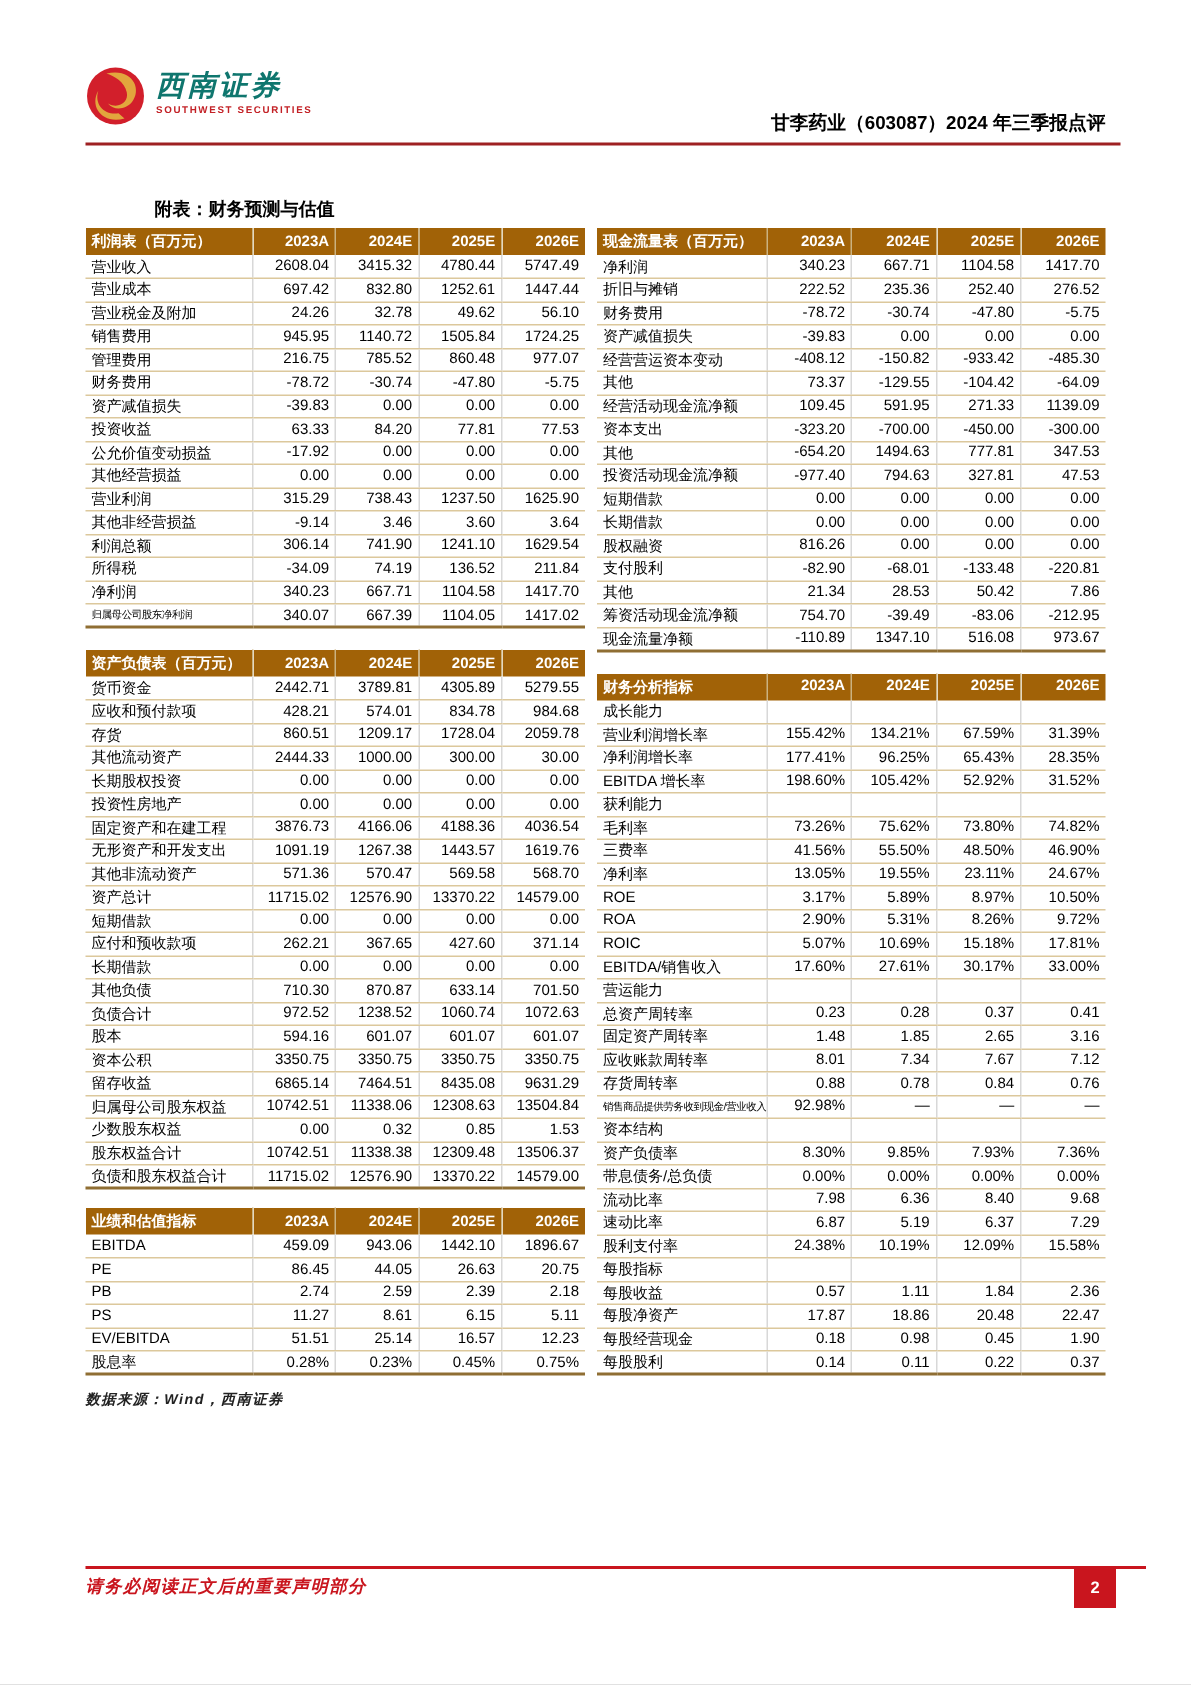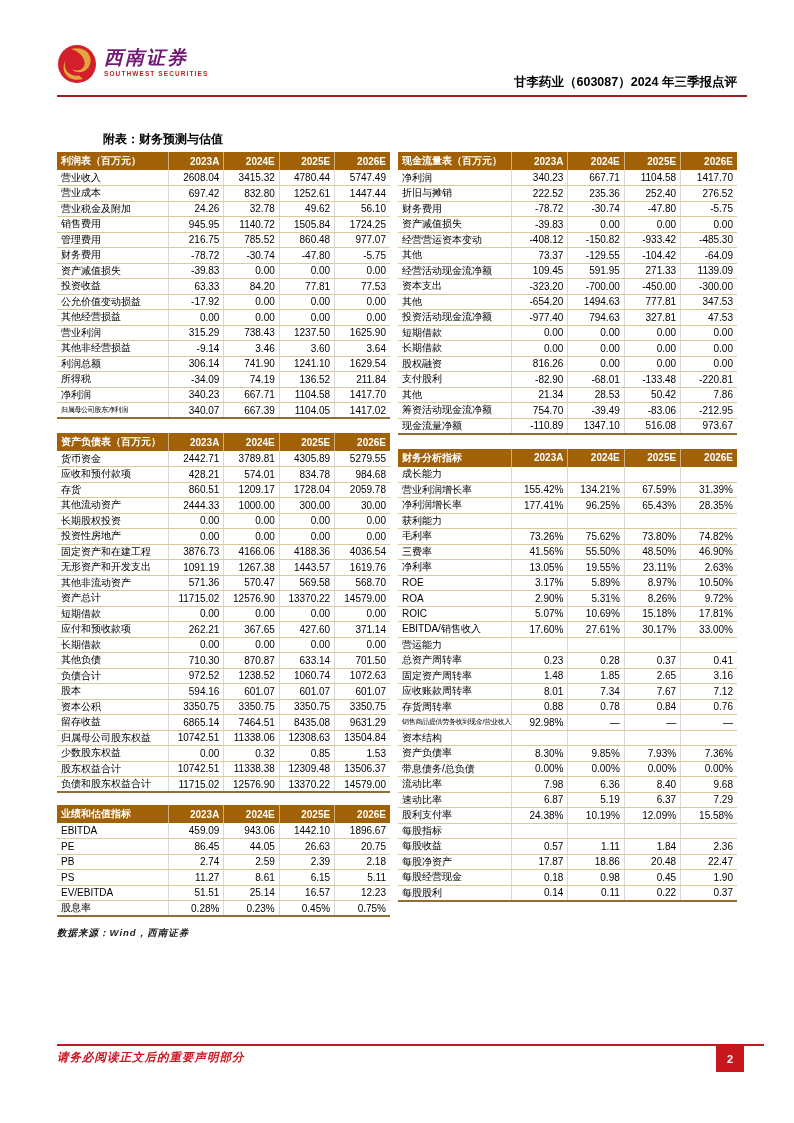--- a/index.html
+++ b/index.html
@@ -3,21 +3,21 @@
 <meta charset="utf-8">
 <style>
   * { margin:0; padding:0; box-sizing:border-box; }
   body { background:#888; font-family:"Liberation Sans","DejaVu Sans",sans-serif; }
   .page { position:relative; width:794px; height:1123px; background:#fff; margin:0 auto; overflow:hidden; }
 
   
   .brand { position:absolute; left:57px; top:44px; display:flex; align-items:flex-start; }
   .brand svg { display:block; }
   .brand-text { margin-left:7px; padding-top:4px; }
-  .brand-cn { color:#701a75; font-family:"Liberation Serif","DejaVu Serif",serif; font-weight:bold; font-style:italic; font-size:19px; letter-spacing:2px; line-height:20px; }
+  .brand-cn { color:#0f766e; font-family:"Liberation Serif","DejaVu Serif",serif; font-weight:bold; font-style:italic; font-size:19px; letter-spacing:2px; line-height:20px; }
   .brand-en { color:#c32126; font-size:6.5px; letter-spacing:1.1px; font-weight:bold; margin-top:2px; }
   .doc-title { position:absolute; right:57px; top:74px; font-size:12.5px; font-weight:bold; color:#000; }
   .head-rule { position:absolute; left:57px; top:95px; width:690px; height:2px; background:#9e2022; }
 
   .section-title { position:absolute; left:57px; top:131px; font-size:12px; font-weight:bold; color:#000;padding-left:46px; }
 
   
   .col-left  { position:absolute; left:57px;  top:152px; width:333px; }
   .col-right { position:absolute; left:398px; top:152px; width:339px; }
   .gap-a { height:14px; } .gap-b { height:12px; }
@@ -575,20 +575,27 @@
             <td class="val">31.39%</td>
           </tr>
           <tr>
             <td class="lbl">净利润增长率</td>
             <td class="val">177.41%</td>
             <td class="val">96.25%</td>
             <td class="val">65.43%</td>
             <td class="val">28.35%</td>
           </tr>
           <tr>
+            <td class="lbl">EBITDA 增长率</td>
+            <td class="val">198.60%</td>
+            <td class="val">105.42%</td>
+            <td class="val">52.92%</td>
+            <td class="val">31.52%</td>
+          </tr>
+          <tr>
             <td class="lbl b">获利能力</td>
             <td class="val"></td>
             <td class="val"></td>
             <td class="val"></td>
             <td class="val"></td>
           </tr>
           <tr>
             <td class="lbl">毛利率</td>
             <td class="val">73.26%</td>
             <td class="val">75.62%</td>
@@ -600,21 +607,21 @@
             <td class="val">41.56%</td>
             <td class="val">55.50%</td>
             <td class="val">48.50%</td>
             <td class="val">46.90%</td>
           </tr>
           <tr>
             <td class="lbl">净利率</td>
             <td class="val">13.05%</td>
             <td class="val">19.55%</td>
             <td class="val">23.11%</td>
-            <td class="val">2.63%</td>
+            <td class="val">24.67%</td>
           </tr>
           <tr>
             <td class="lbl">ROE</td>
             <td class="val">3.17%</td>
             <td class="val">5.89%</td>
             <td class="val">8.97%</td>
             <td class="val">10.50%</td>
           </tr>
           <tr>
             <td class="lbl">ROA</td>

